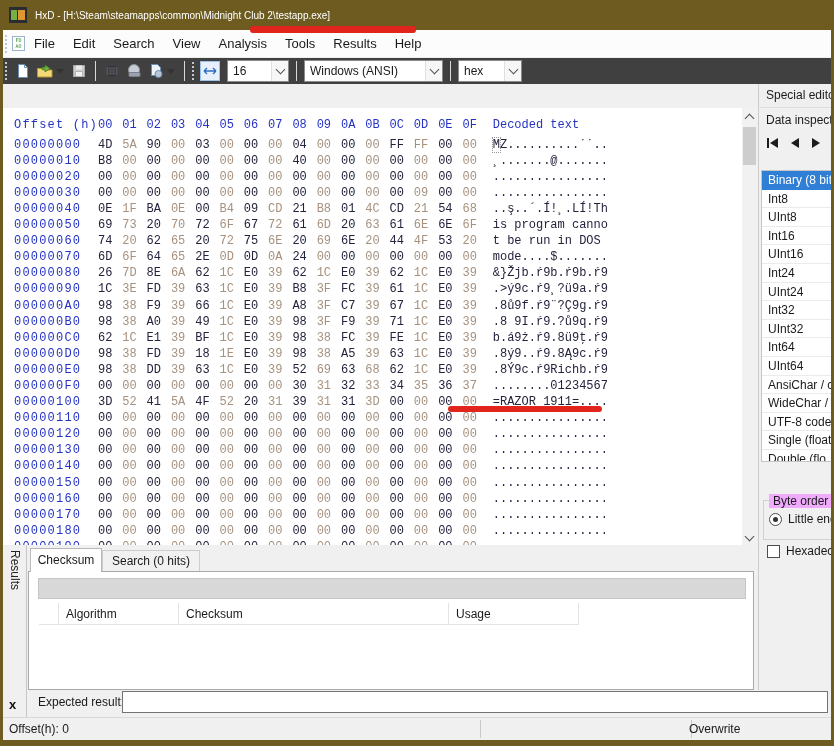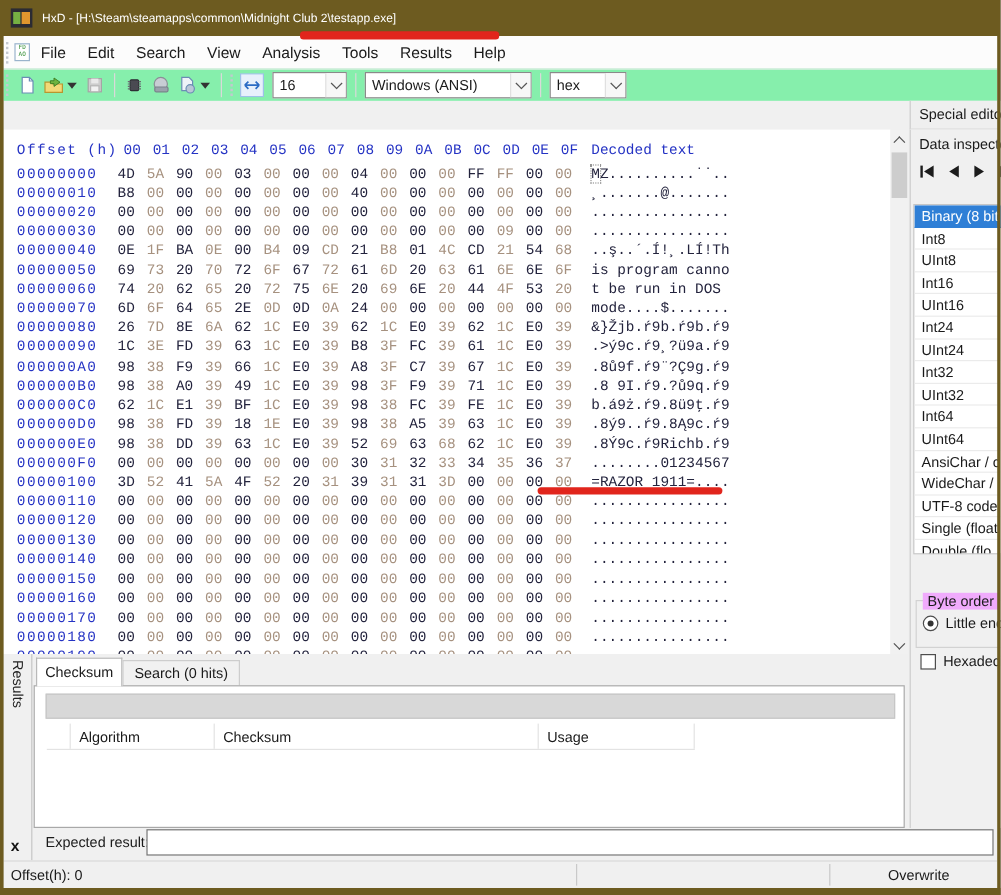--- a/index.html
+++ b/index.html
@@ -21,40 +21,40 @@
   #app-icon .g{left:2px;top:3px;width:6px;height:10px;background:#76b043;}
   #app-icon .o{left:9px;top:3px;width:7px;height:10px;background:#e0962e;}
   #title-text{color:#fff;font-size:10px;white-space:nowrap;}
   
   #menubar{left:3px;top:30px;width:828px;height:27px;background:#fcfcfc;display:flex;align-items:center;}
   .grip{width:4px;height:18px;border-left:2px dotted #c3c8cf;margin:0 3px 0 2px;flex:none;}
   .fileicon{width:13px;height:15px;background:#fff;border:1px solid #9ab4cc;position:relative;flex:none;
     font-size:5px;line-height:6px;color:#2e8b2e;font-family:"DejaVu Sans Mono",monospace;text-align:center;overflow:hidden;}
   .menu-item{padding:0 9px;font-size:13px;line-height:27px;}
   
-  #toolbar{left:3px;top:57px;width:828px;height:27px;background:#86efac;border-top:1px solid #eeeeee;
+  #toolbar{left:3px;top:57px;width:828px;height:27px;background:#404040;border-top:1px solid #eeeeee;
     display:flex;align-items:center;}
   .tbtn{width:22px;height:22px;display:flex;align-items:center;justify-content:center;flex:none;}
   .caret{width:0;height:0;border-left:4px solid transparent;border-right:4px solid transparent;border-top:5px solid #333;margin:0 4px 0 0;}
   .tsep{width:1px;height:20px;background:#d9d9d9;margin:0 5px;flex:none;}
   .combo{height:22px;background:#fff;border:1px solid #8a8a8a;display:flex;align-items:center;flex:none;}
   .combo .val{flex:1;padding-left:5px;white-space:nowrap;overflow:hidden;}
   .combo .dd{width:17px;height:100%;border-left:1px solid #e0e0e0;background:#f7f7f7;display:flex;align-items:center;justify-content:center;}
   .chev{width:7px;height:7px;border-right:1.4px solid #555;border-bottom:1.4px solid #555;transform:rotate(45deg);margin-top:-3px;}
   
   #tabrow{left:3px;top:84px;width:755px;height:24px;background:#fcfcfc;}
   #doc-tab{position:absolute;left:5px;top:2px;height:22px;background:#fff;border:1px solid #b9b9b9;border-bottom:none;
     display:flex;align-items:center;gap:5px;padding:0 9px;}
   #special-header{left:758px;top:84px;width:140px;height:24px;background:#efefef;border-left:1px solid #cccccc;
     border-bottom:1px solid #dddddd;line-height:23px;padding-left:7px;}
   
   #hexview{left:3px;top:108px;width:739px;height:437px;background:#fff;overflow:hidden;
     font-family:"Liberation Mono","DejaVu Sans Mono",monospace;font-size:12px;padding-top:9px;}
   .hex-line{display:flex;height:16.1px;line-height:16.1px;white-space:pre;}
-  .hex-head{margin-bottom:3.5px;color:var(--offblue);text-align:center;}
+  .hex-head{margin-bottom:3.5px;color:var(--offblue);}
   .off{width:95px;padding-left:11px;letter-spacing:1.2px;color:var(--offblue);flex:none;}
   .byte{width:24.3px;flex:none;}
   .bd{color:var(--bdark);} .bl{color:var(--blight);} .bh{color:var(--offblue);}
   .dec{margin-left:6px;color:#23233d;}
   .cur{outline:1px dotted #969696;}
   
   #vscroll{left:742px;top:108px;width:15px;height:437px;background:#f1f1f1;}
   .sarrow{position:absolute;left:0;width:15px;height:17px;display:flex;align-items:center;justify-content:center;}
   .sup{top:0;} .sdn{bottom:0;}
   .sarrow .chev{border-color:#505050;margin:0;}
@@ -89,21 +89,21 @@
   #results-panel{left:28px;top:571px;width:726px;height:119px;background:#fff;border:1px solid #a8a8a8;}
   #results-graybar{position:absolute;left:9px;top:6px;width:708px;height:21px;background:#d8d8d8;border:1px solid #c6c6c6;}
   #cs-header{position:absolute;left:10px;top:31px;display:flex;height:22px;line-height:22px;border-bottom:1px solid #e3e3e3;}
   .cs-cell{border-right:1px solid #e3e3e3;padding-left:7px;white-space:nowrap;overflow:hidden;}
   .cs-c0{width:20px;} .cs-c1{width:120px;} .cs-c2{width:270px;} .cs-c3{width:130px;}
   #expected-label{left:38px;top:695px;}
   #expected-input{left:122px;top:691px;width:706px;height:22px;background:#fff;border:1px solid #737373;}
   
   #statusbar{left:3px;top:717px;width:828px;height:23px;background:#f0f0f0;border-top:1px solid #d9d9d9;}
   #status-offset{position:absolute;left:6px;top:0;line-height:22px;}
-  #status-mode{position:absolute;left:737px;top:0;line-height:22px;}
+  #status-mode{position:absolute;left:686px;top:0;line-height:22px;}
   .ssep{position:absolute;top:2px;width:1px;height:18px;background:#c9c9c9;}
   
   .annot{background:var(--red);border-radius:3px;z-index:60;}
   #annot-title{left:250px;top:26px;width:166px;height:7px;}
   #annot-razor{left:448px;top:406px;width:154px;height:6px;}
 </style>
 </head>
 <body>
 
 <div id="window">

